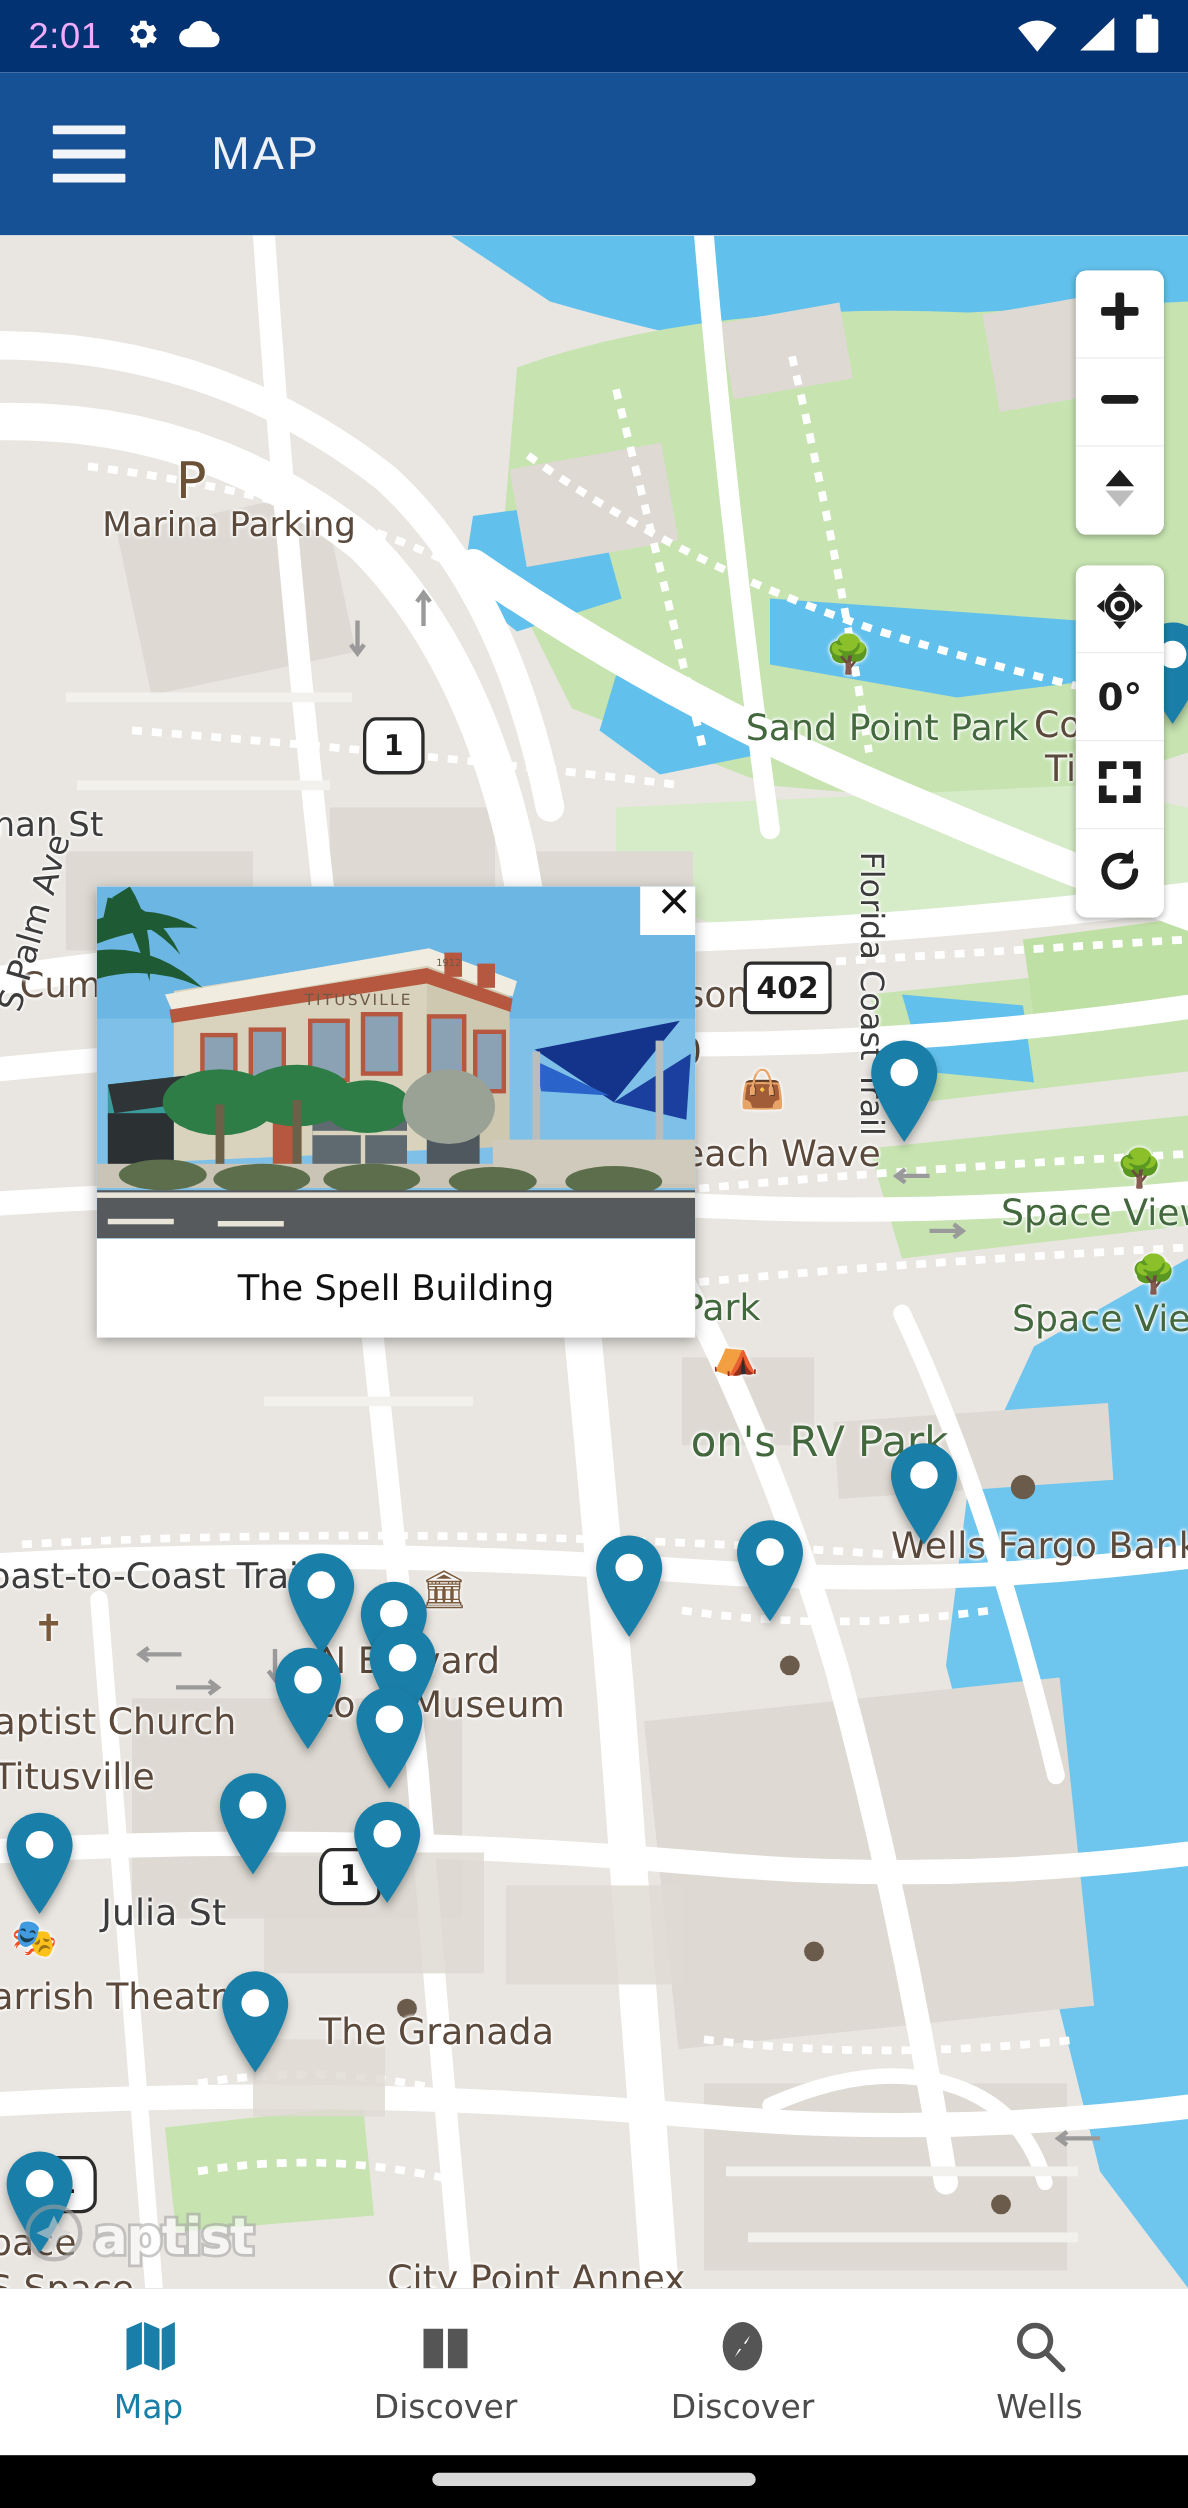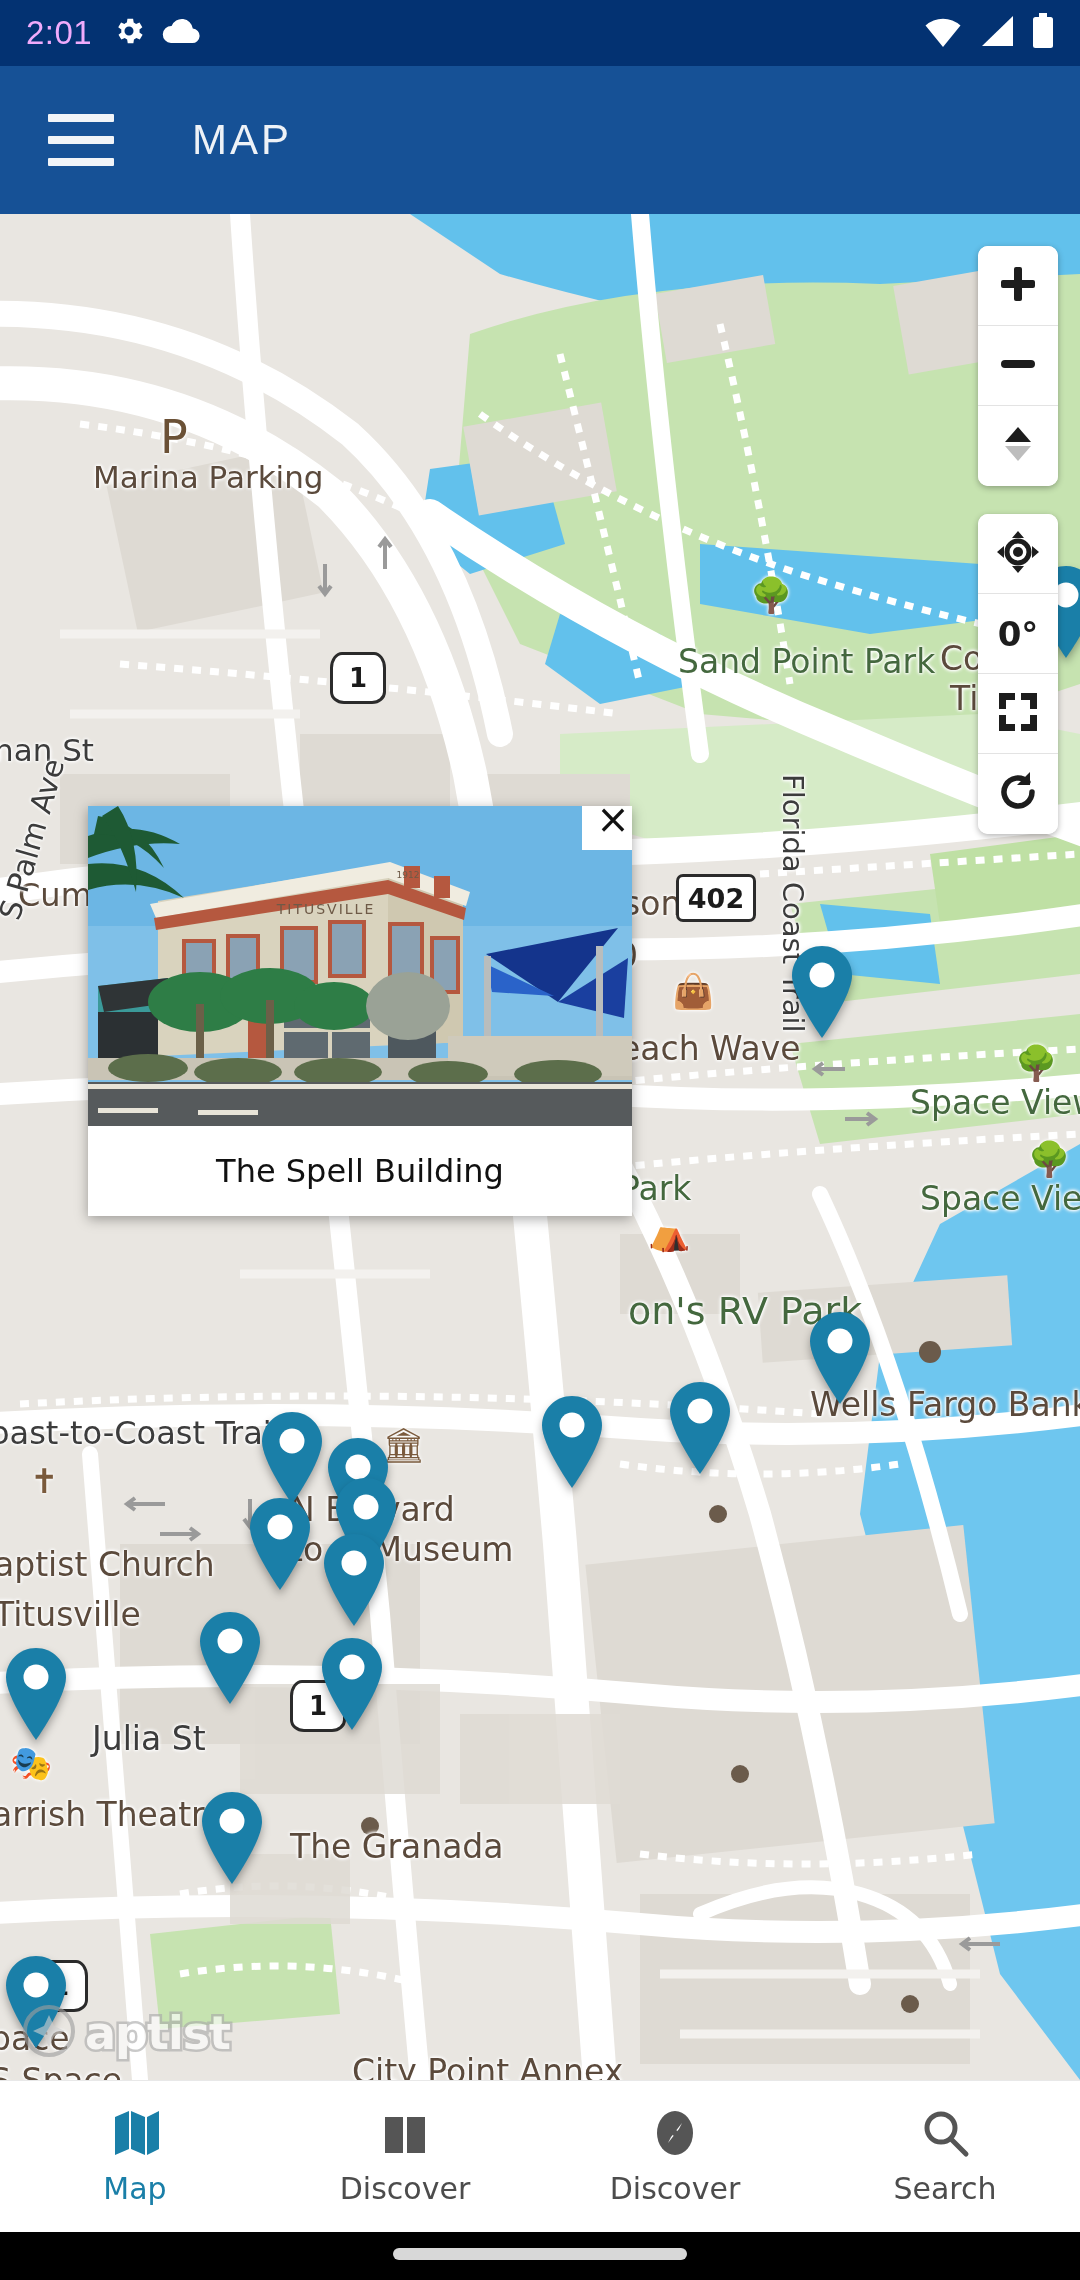--- a/index.html
+++ b/index.html
@@ -616,20 +616,20 @@
     </div>
 
 
     <div class="navitem">
       <span class="navicon">
         <svg width="52" height="52" viewBox="0 0 52 52">
             <circle cx="22" cy="21" r="14" fill="none" stroke="#555" stroke-width="5"></circle>
             <path d="M32 32 L47 47" stroke="#555" stroke-width="5" stroke-linecap="round"></path>
           </svg>
       </span>
-      <span class="nlabel">Search</span>
+      <span class="nlabel">Wells</span>
     </div>
   </div>
 
   <div id="gesturebar">
     <div id="gesturepill"></div>
   </div>
 </div>
 
 </body></html>

